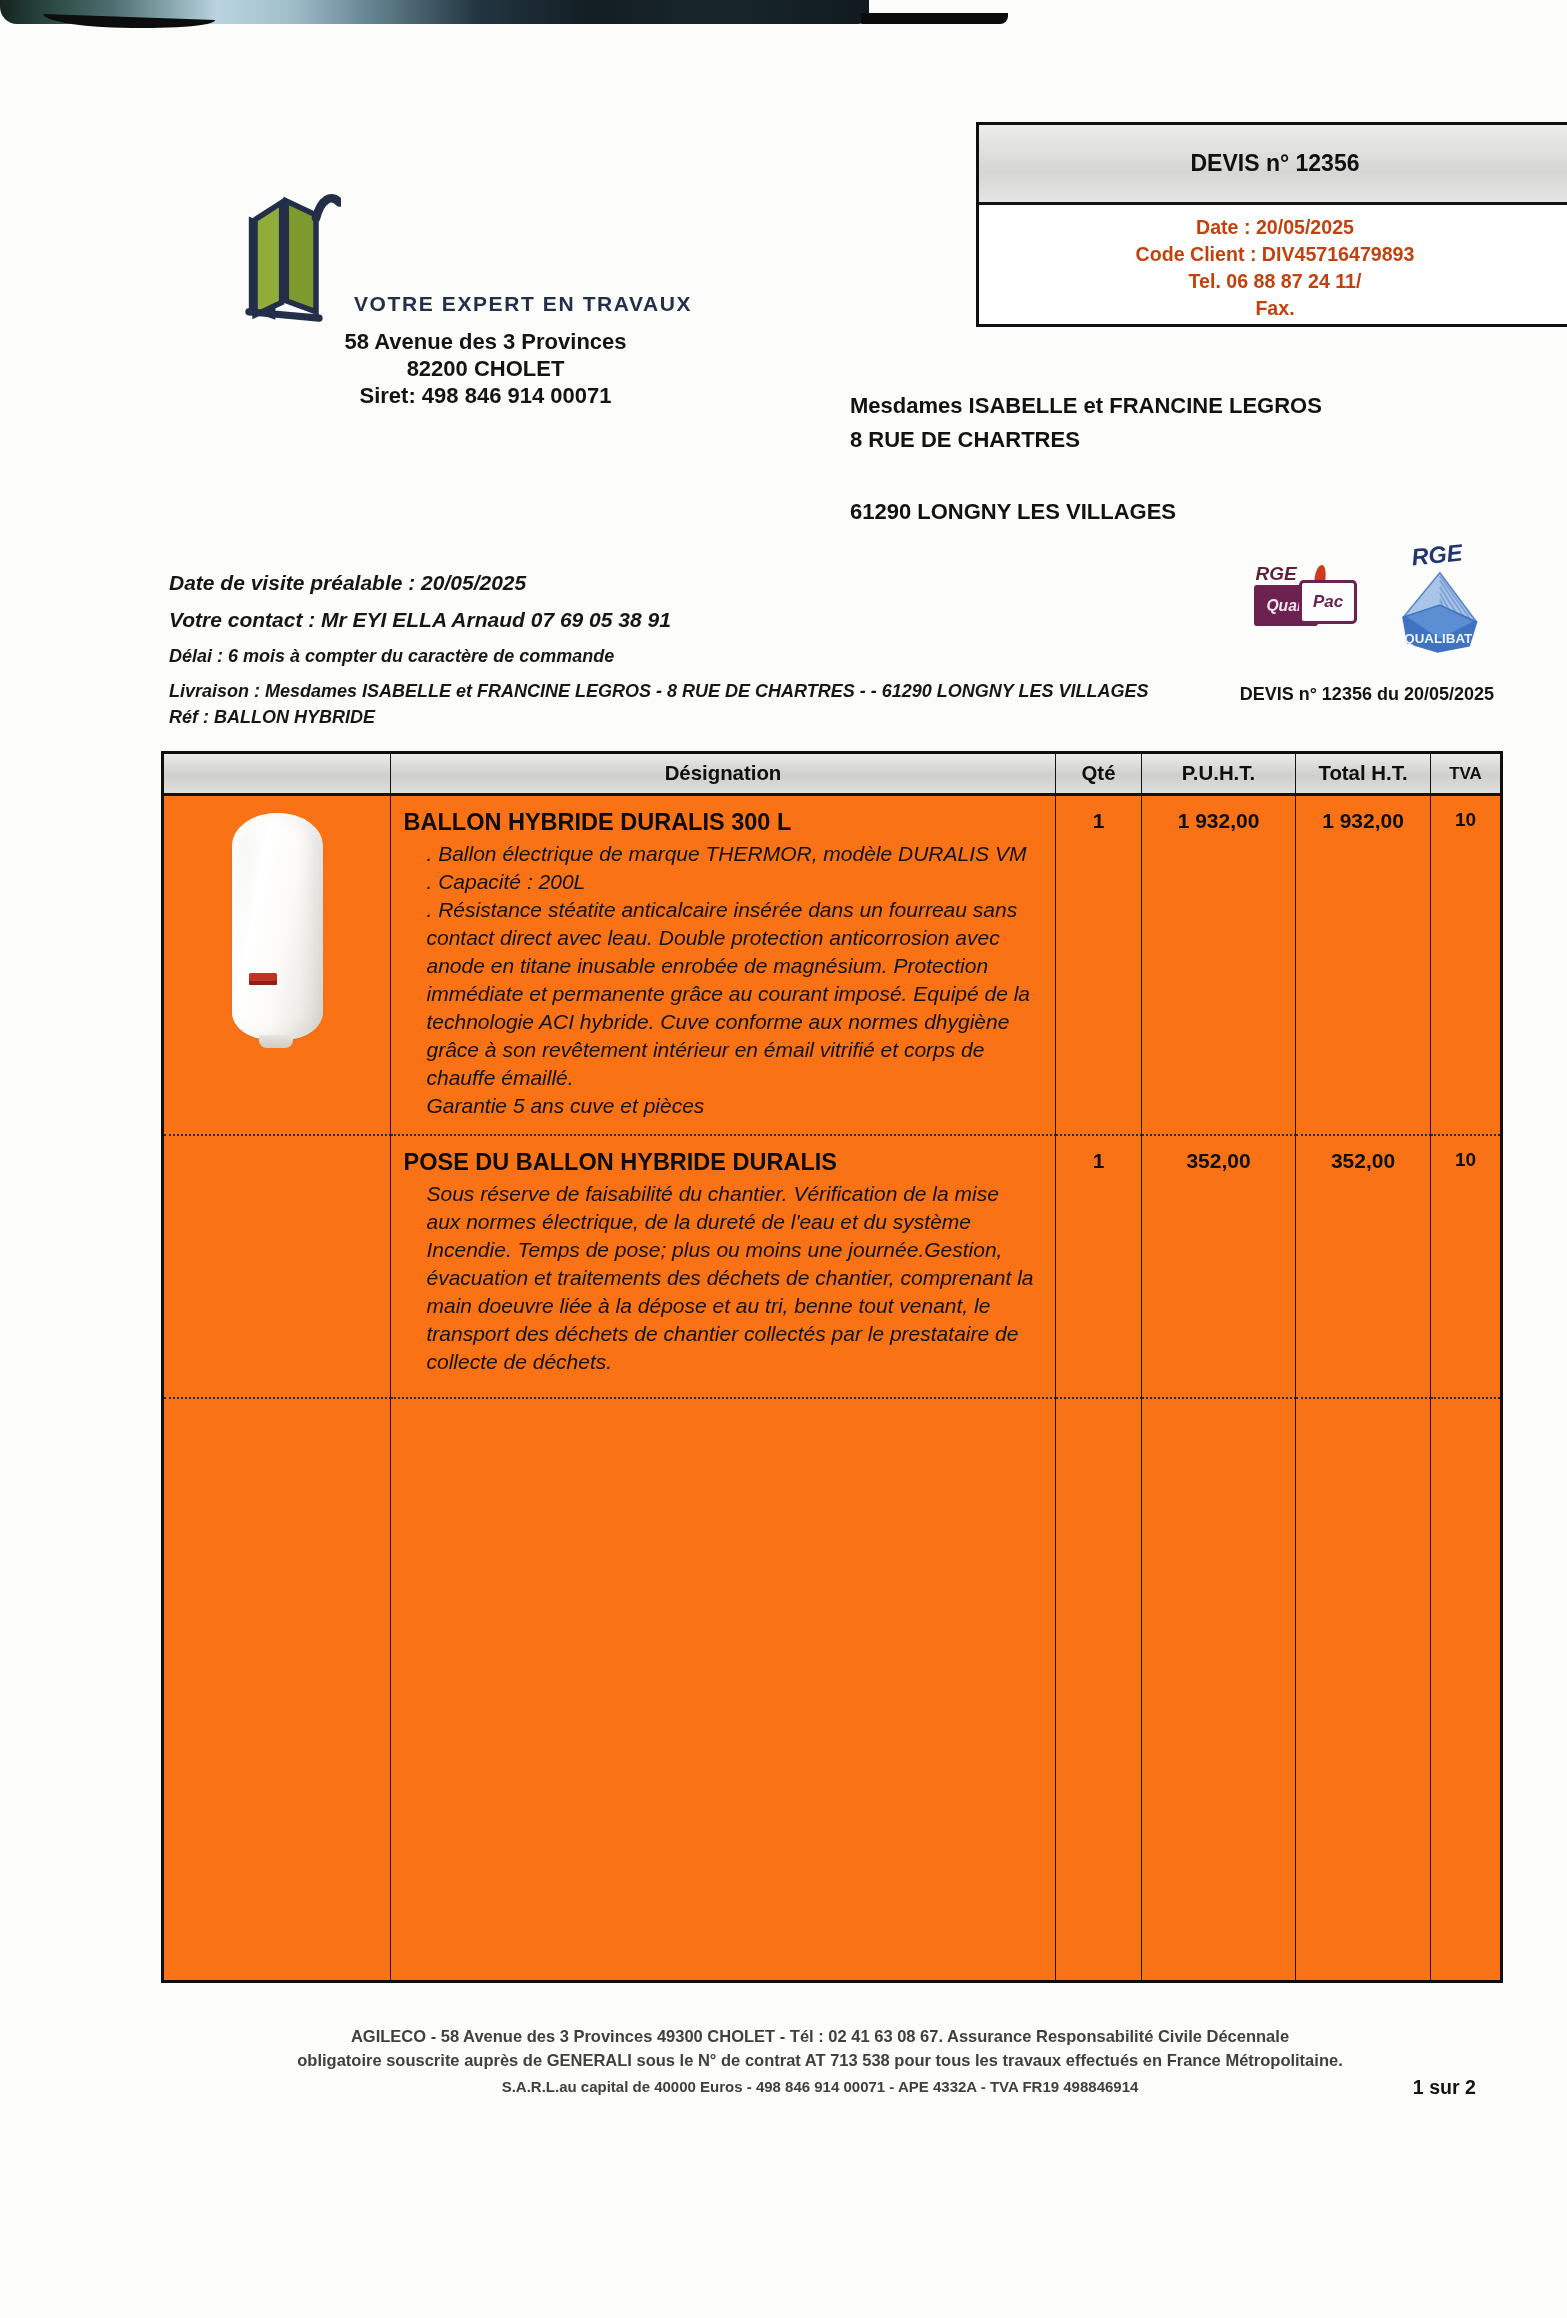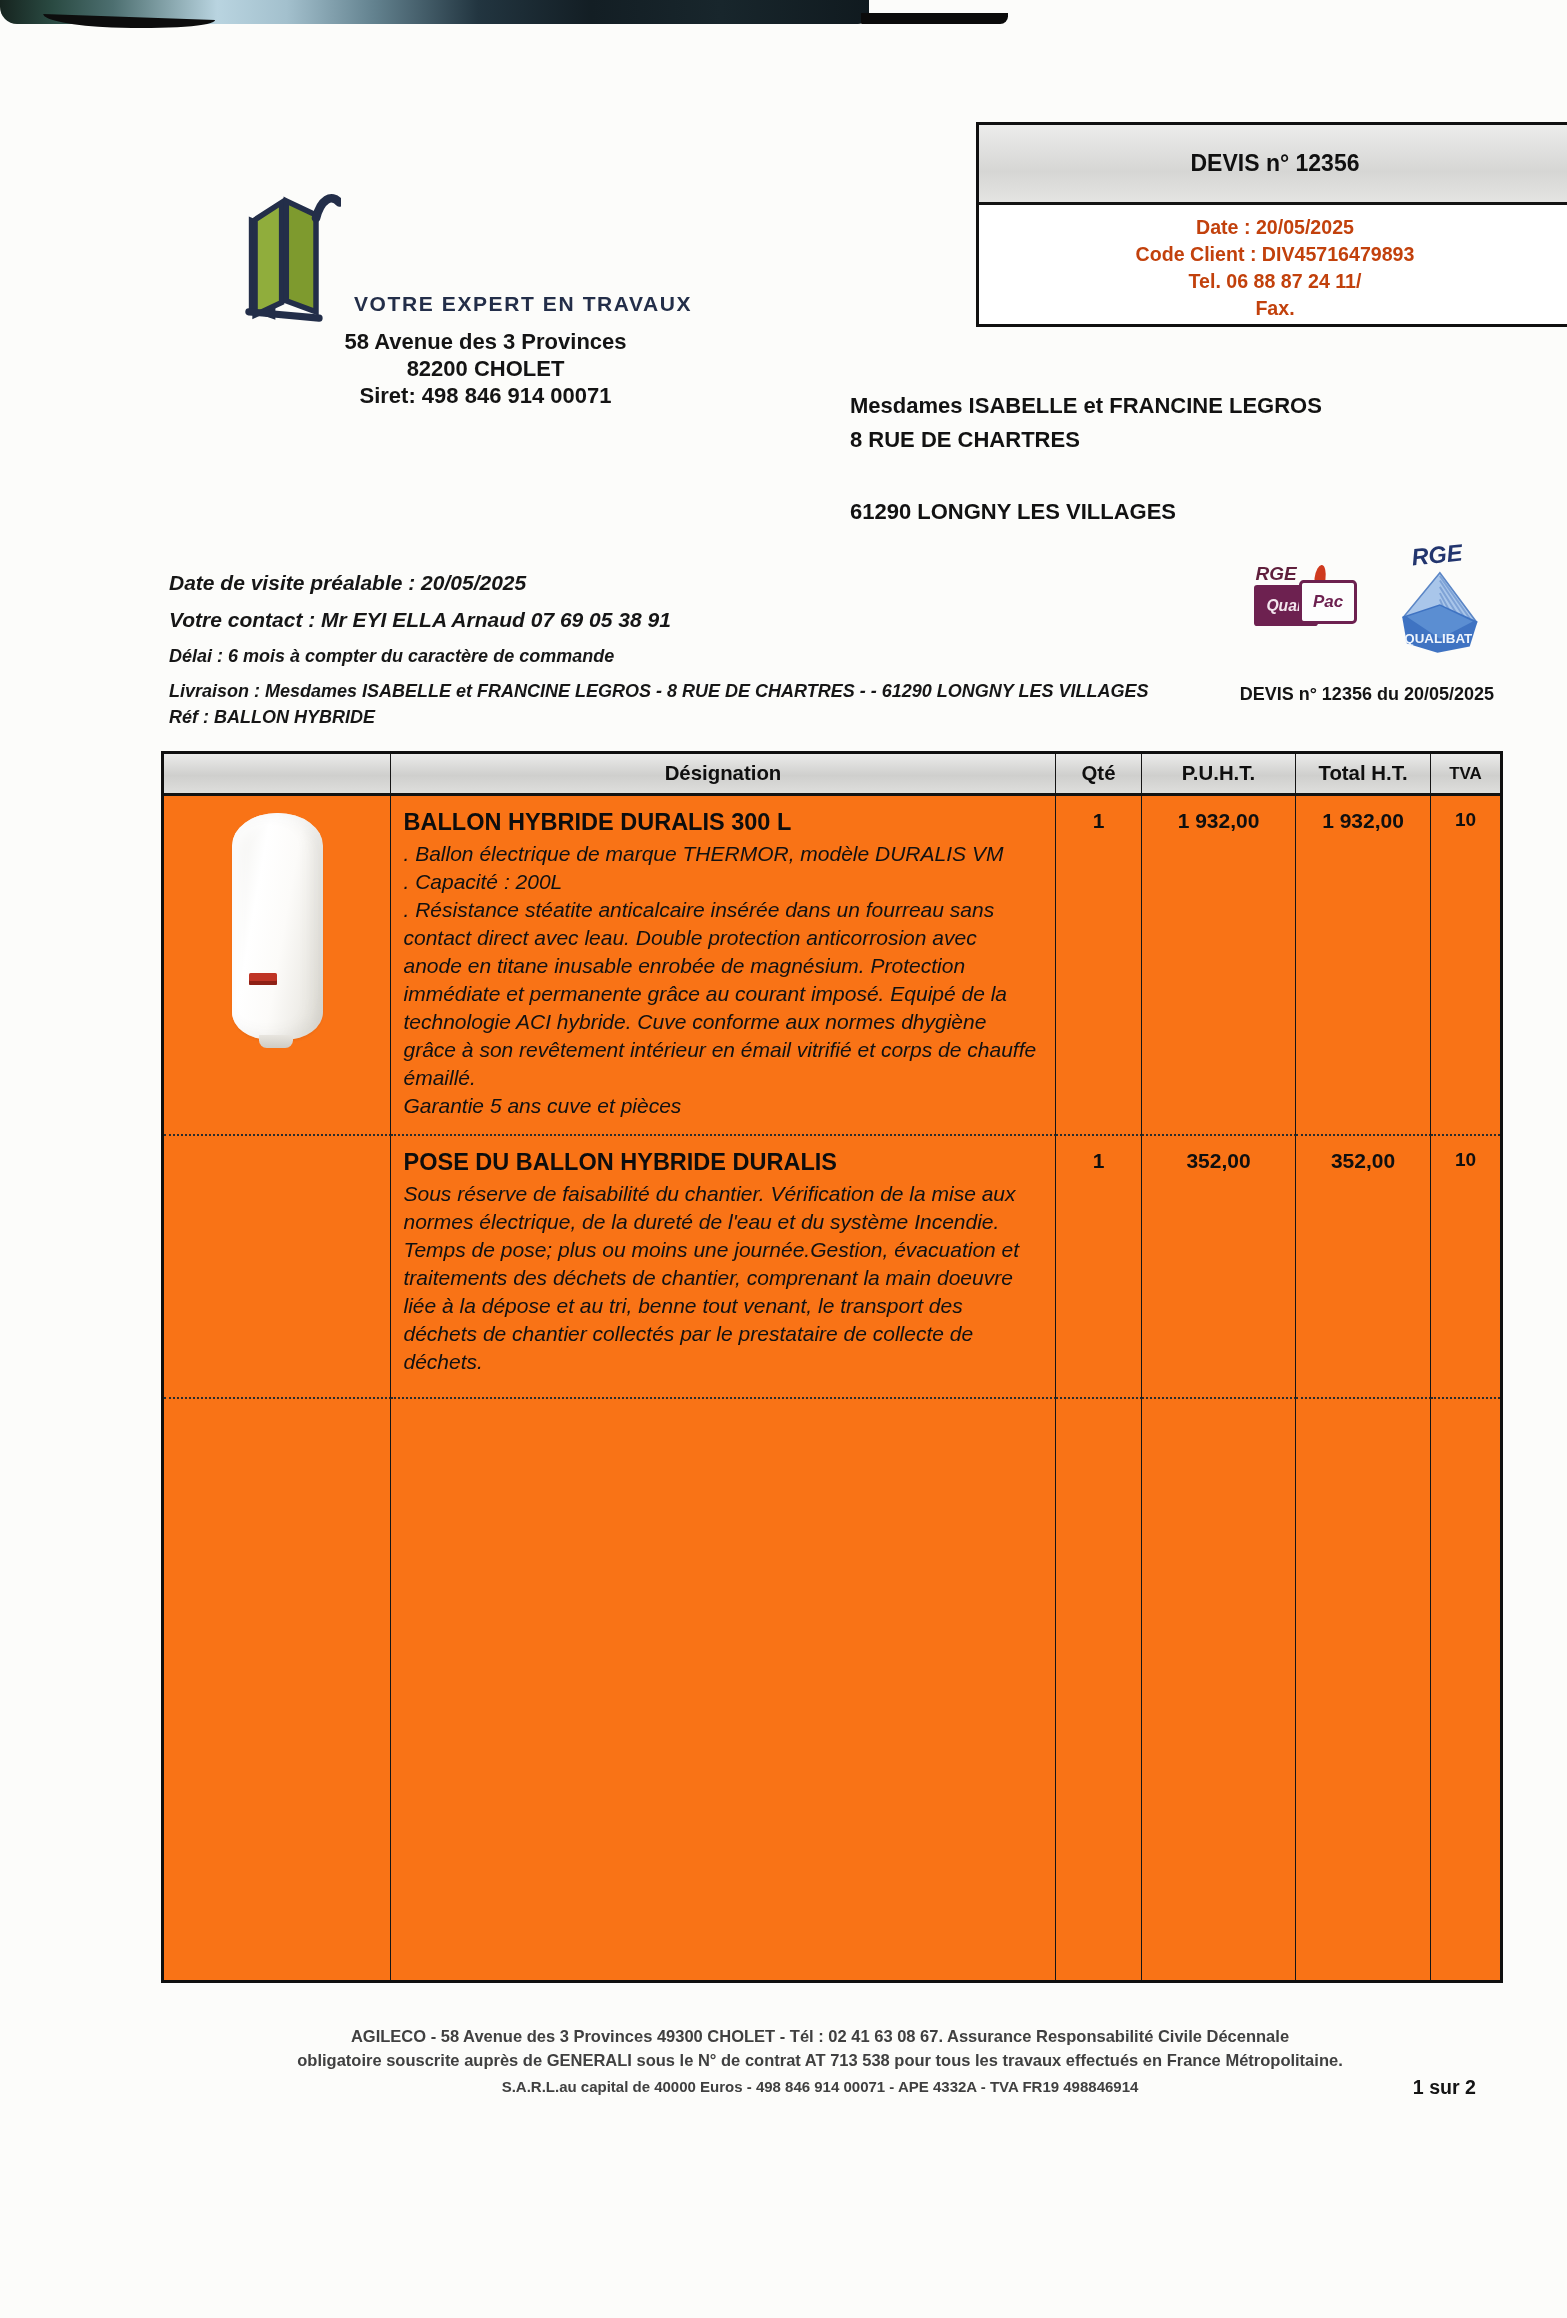--- a/index.html
+++ b/index.html
@@ -60,21 +60,21 @@
     grid-template-rows:42px 340px 263px 1fr;
   }
   .cell{box-sizing:border-box;border-right:1.6px solid #151515;min-width:0;}
   .cell.last{border-right:none;}
   .hcell{background:linear-gradient(#ebebea,#cfcfcd 55%,#dededc);border-bottom:3.1px solid #121212;display:flex;align-items:center;justify-content:center;font-size:20.4px;font-weight:bold;color:#0f0f0f;}
   .hcell.tva{font-size:17px;}
   .r1{border-bottom:2.4px dotted #2c2c2c;}
   .r2{border-bottom:2.4px dotted #2c2c2c;}
   .desig{padding:12.5px 17px 0 12.5px;}
   .item-title{font-size:23.5px;font-weight:bold;color:#0d0d0d;margin-bottom:4.7px;}
-  .item-desc{font-size:21px;font-style:italic;line-height:28px;color:#111;}
+  .item-desc{font-size:21px;font-style:italic;line-height:28px;color:#111;margin-left:23px;}
   .numcell{padding-top:12.5px;text-align:center;font-size:21px;font-weight:bold;color:#0f0f0f;}
   .numcell.tva{font-size:19px;}
   
   .heater{position:relative;width:91px;height:227px;margin:17px auto 0;
     background:linear-gradient(100deg,#efeeea 0%,#ffffff 30%,#fcfbf9 55%,#e9e7e1 88%,#dcdad4 100%);
     border-radius:45px 45px 38px 38px/33px 33px 28px 28px;
     box-shadow:inset -9.4px -3.1px 15.7px rgba(90,85,75,.10),inset 7.8px 6.3px 12.5px rgba(255,255,255,.85),0 1.6px 2.4px rgba(0,0,0,.05);}
   .heater::before{content:"";position:absolute;left:27px;bottom:-7.8px;width:34px;height:12.5px;background:linear-gradient(#e8e5df,#cfccc4);border-radius:0 0 7.8px 7.8px;}
   .heater-label{position:absolute;left:17px;bottom:55px;width:28px;height:11.8px;background:#bf3425;border-radius:1.6px;box-shadow:inset 0 -3.9px 0 #8e2015;}
   

